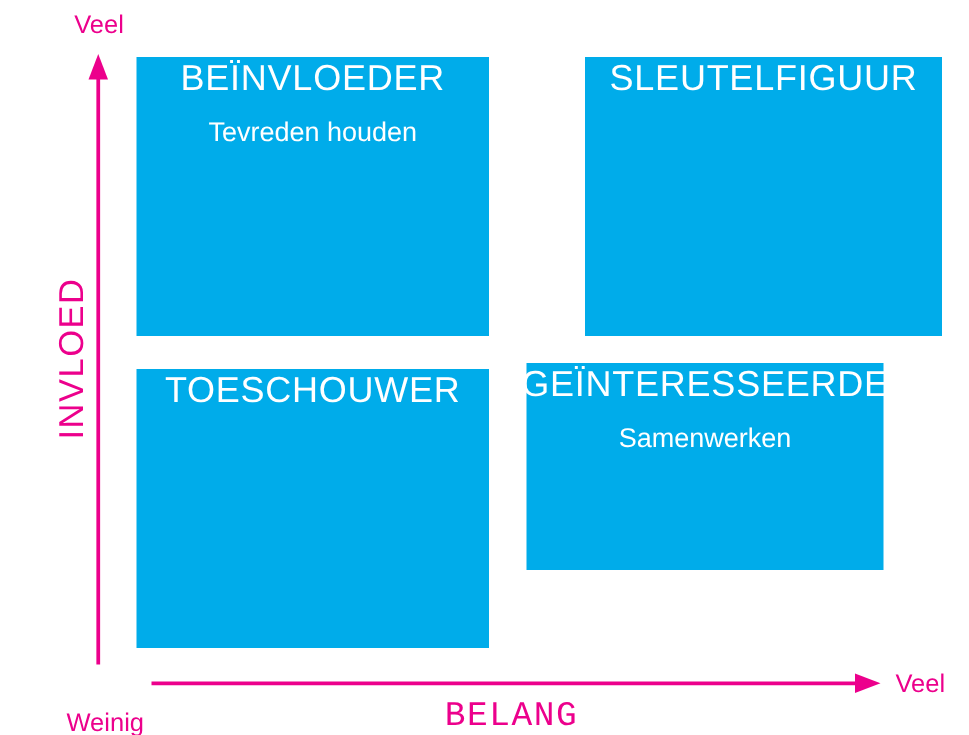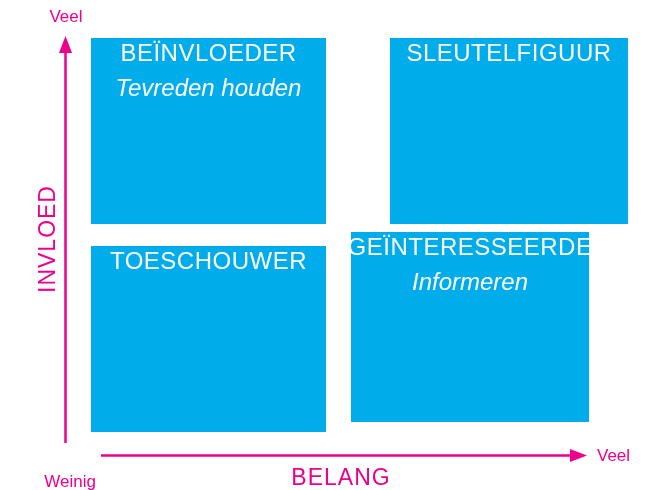--- a/index.html
+++ b/index.html
@@ -33,49 +33,48 @@
     color:var(--axis);
     font-size:23px;
     letter-spacing:1px;
     line-height:28px;
     white-space:nowrap;
     text-align:center;
   }
   #y-max{left:40px;top:7px;width:52px;text-align:center;}
   #x-min{left:34px;top:472px;width:62px;text-align:right;}
   #x-max{left:597px;top:446px;width:48px;text-align:left;}
-  #x-title{left:241px;top:463px;width:200px;}
+  #x-title{left:241px;top:463px;width:200px;font-family:Liberation Mono, monospace;}
   #y-title{
     left:-23px;top:225px;width:140px;height:28px;
     transform:rotate(-90deg);
   }
 
   .quad{
     position:absolute;
     background:var(--quadrant-fill);
     color:var(--quadrant-text);
     display:flex;
     flex-direction:column;
     align-items:center;
     text-align:center;
   }
   #q-tl{left:91px;top:38px;width:235px;height:186px;}
   #q-tr{left:351px;top:38px;width:238px;height:186px;margin-left:39px;}
   #q-bl{left:91px;top:246px;width:235px;height:186px;}
-  #q-br{left:351px;top:232px;width:238px;height:190px;}
+  #q-br{left:351px;top:242px;width:238px;height:138px;}
   .q-title{
     font-size:24px;
     font-weight:300;
     letter-spacing:0.5px;
     line-height:30px;
     white-space:nowrap;
   }
   .q-sub{
-    font-size:24px;
-    font-style:italic;
+    font-size:18px;
     line-height:22px;
     margin-top:9px;
     white-space:nowrap;
   }
 </style>
 </head>
 <body>
 
 <div class="canvas">
 
@@ -100,16 +99,16 @@
   <div class="quad" id="q-tr">
     <div class="q-title">SLEUTELFIGUUR</div>
   </div>
 
   <div class="quad" id="q-bl">
     <div class="q-title">TOESCHOUWER</div>
   </div>
 
   <div class="quad" id="q-br">
     <div class="q-title">GEÏNTERESSEERDE</div>
-    <div class="q-sub">Informeren</div>
+    <div class="q-sub">Samenwerken</div>
   </div>
 
 </div>
 
 </body></html>

